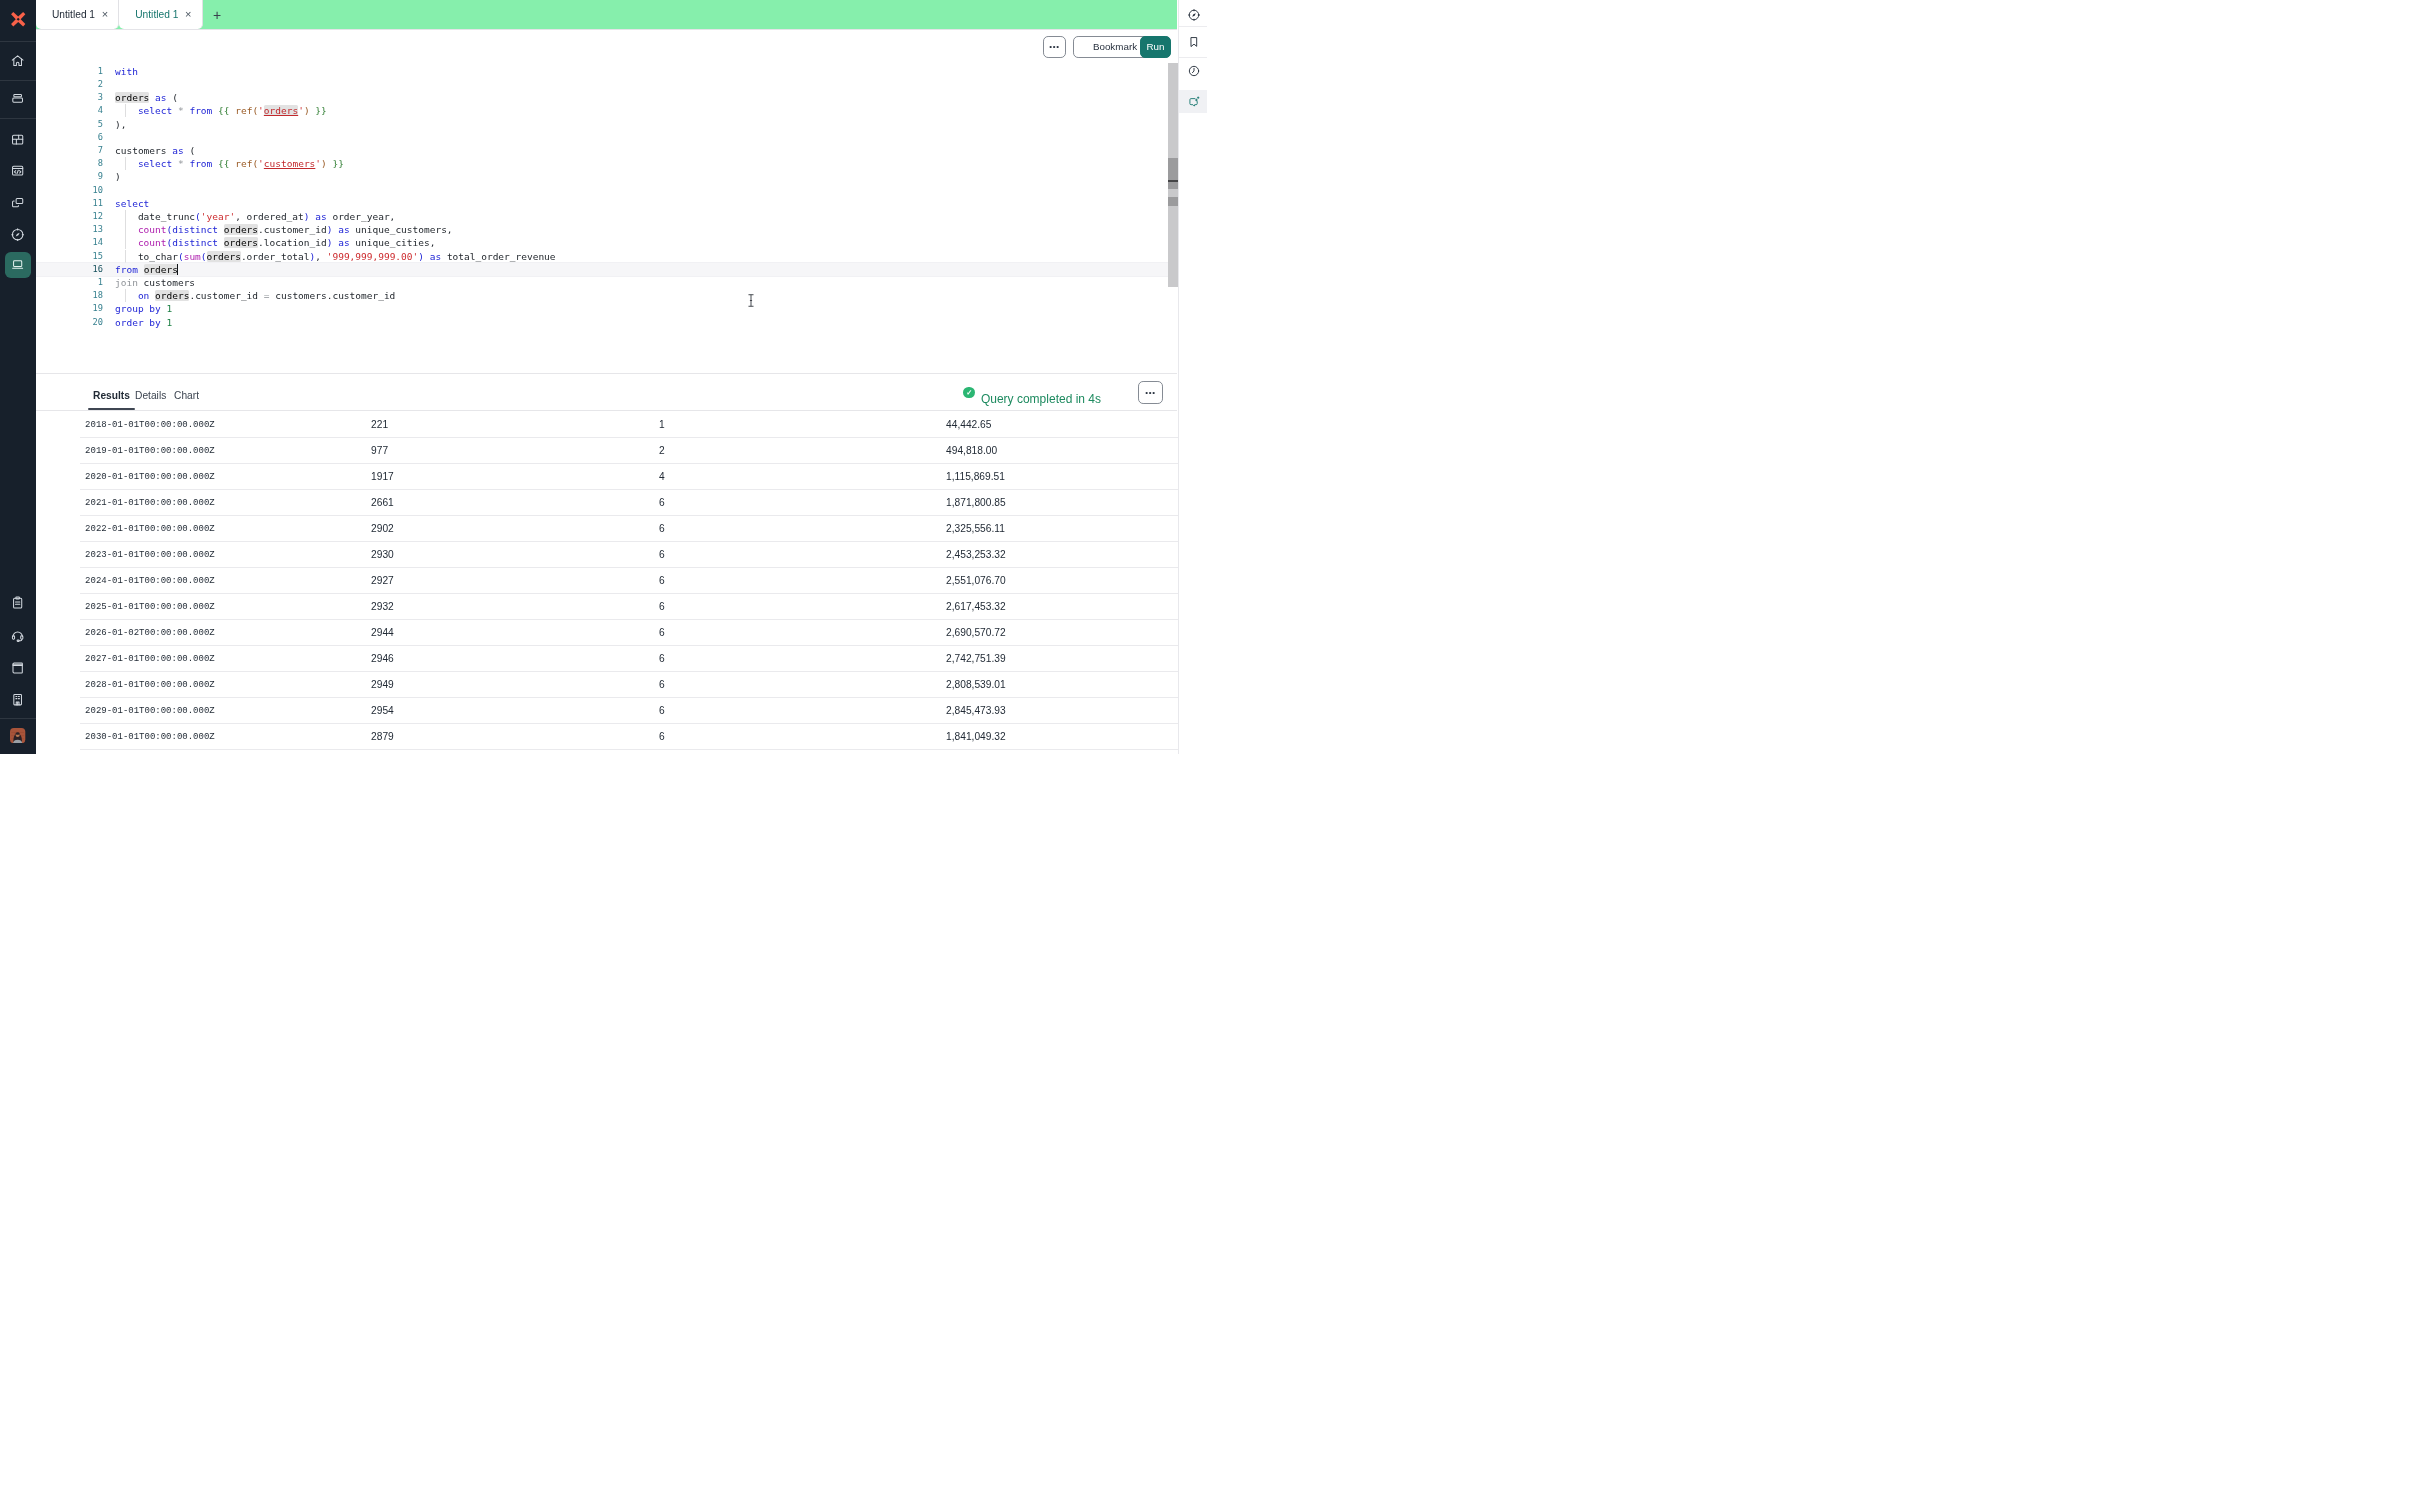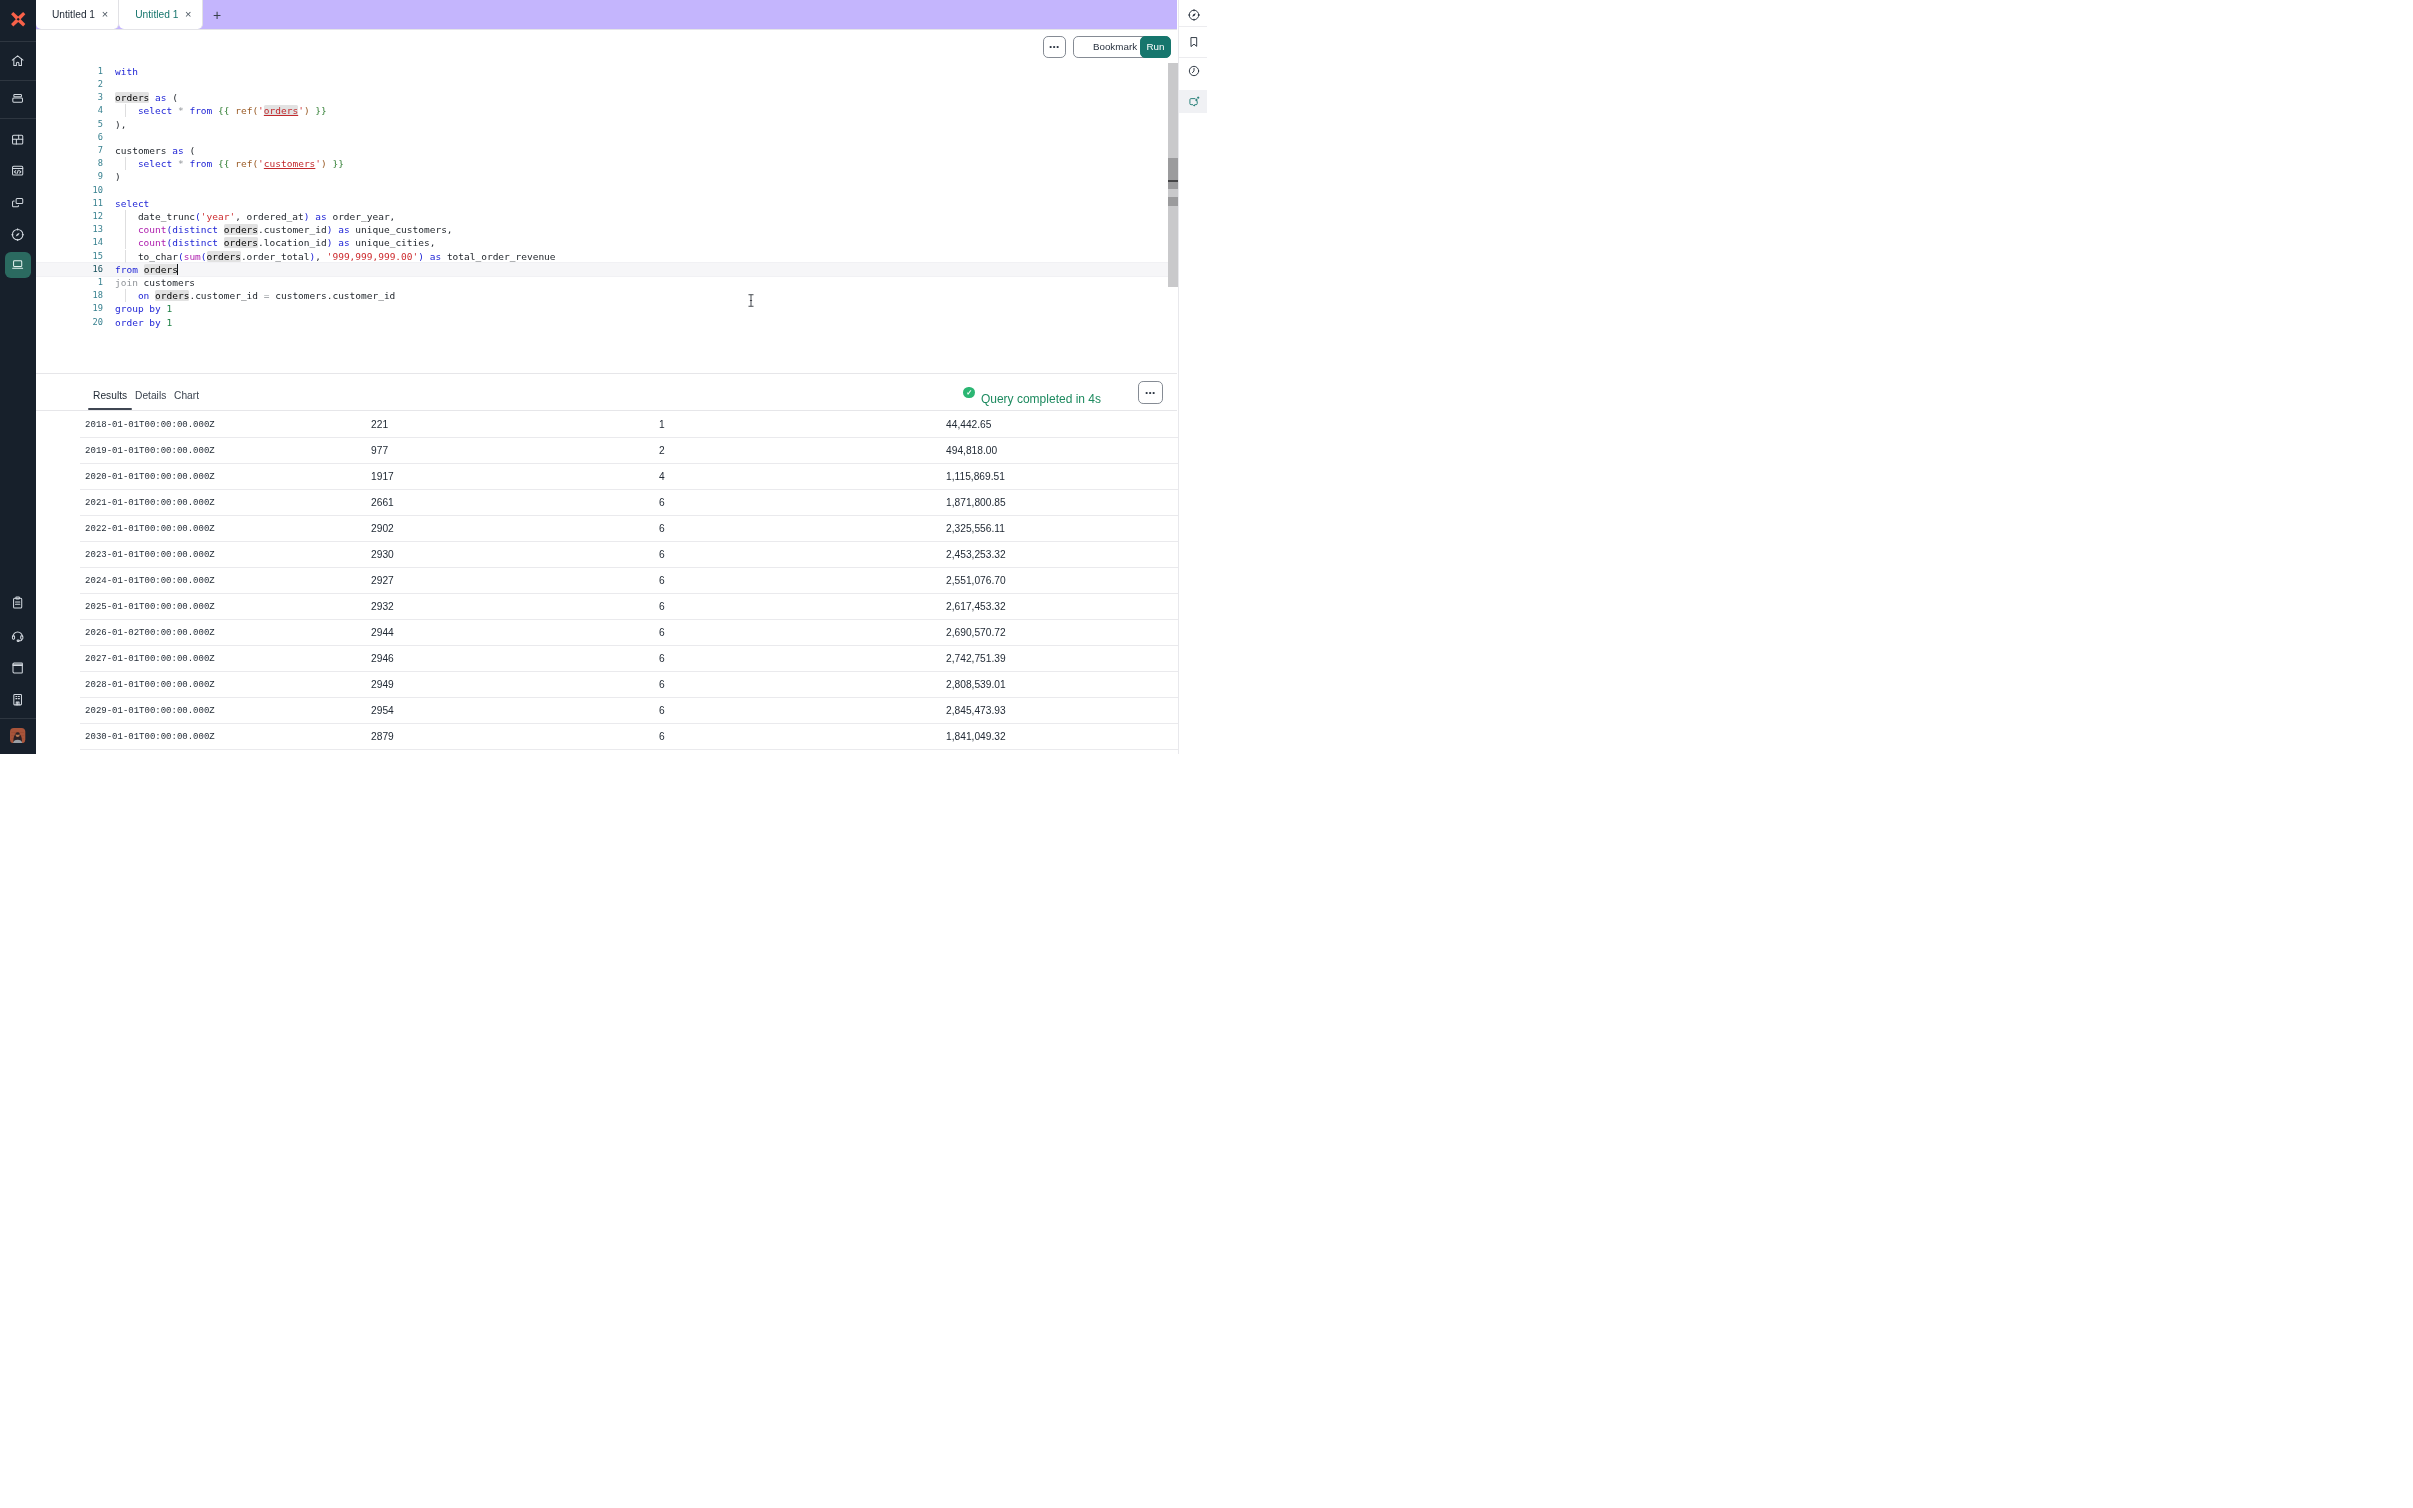--- a/index.html
+++ b/index.html
@@ -19,21 +19,21 @@
   
   #right-sidebar{right:0;top:0;width:29px;height:754px;background:#ffffff;border-left:0.7px solid #e8e8ec;box-sizing:border-box;}
   .rsb-sep{position:absolute;left:0;width:29px;height:0.7px;background:#ececef;}
   .rsb-item{position:absolute;left:0;width:29px;height:22px;display:flex;align-items:center;justify-content:center;
             color:#252e3a;cursor:pointer;}
   .rsb-item svg{width:14px;height:14px;}
   .rsb-item.active{background:#f0f1f4;height:23px;color:#1e7b73;}
   
   #main{position:absolute;left:36px;top:0;width:1141px;height:754px;background:#fff;}
   
-  #tabbar{position:absolute;left:0;top:0;width:1141px;height:30px;background:#c4b5fd;
+  #tabbar{position:absolute;left:0;top:0;width:1141px;height:30px;background:#86efac;
           border-bottom:0.7px solid #e4e4e8;display:flex;align-items:stretch;box-sizing:border-box;}
   .etab{display:flex;align-items:center;padding:0 10.2px 0 16px;border-right:0.7px solid #e1e1e5;
         border-bottom-left-radius:5.1px;border-bottom-right-radius:5.1px;cursor:pointer;background:#fff;}
   .etab .lbl{font-size:10.2px;color:#232c38;}
   .etab.active .lbl{color:#17766e;}
   .etab .x{margin-left:6.6px;color:#4a5560;font-size:11px;line-height:1;cursor:pointer;}
   #newtab{display:flex;align-items:center;justify-content:center;width:29px;color:#39414d;
           font-size:14px;cursor:pointer;background:transparent;border:none;}
   
   #toolbar{position:absolute;left:0;top:30px;width:1141px;height:34px;background:#fff;
@@ -61,21 +61,21 @@
   #caret{position:absolute;width:1.2px;height:11px;background:#101418;}
   
   #scrolltrack{position:absolute;left:1132px;top:0;width:9.5px;height:224px;background:#c9c9cb;cursor:pointer;}
   .thumb{position:absolute;left:0;width:9.5px;background:#9b9b9d;}
   #thumb-mark{position:absolute;left:0;width:9.5px;height:2.2px;background:#454547;}
   
   #results{position:absolute;left:0;top:373px;width:1141px;height:381px;background:#fff;border-top:0.7px solid #e6e6e9;box-sizing:border-box;}
   #rtabs{position:absolute;left:0;top:0;width:1141px;height:37px;border-bottom:0.7px solid #e6e6e9;box-sizing:border-box;}
   .rtab{position:absolute;bottom:0;height:37px;display:flex;align-items:flex-end;padding:0 5.1px 8.7px 5.1px;
         font-size:10.2px;color:#3c4450;cursor:pointer;}
-  .rtab.active{font-weight:normal;color:#222b36;}
+  .rtab.active{font-weight:bold;color:#222b36;}
   .rtab.active::after{content:"";position:absolute;left:0;right:0;bottom:0;height:2.2px;background:#3f4652;border-radius:1.5px;}
   #status{position:absolute;right:76px;top:0;height:37px;display:flex;align-items:center;gap:5.8px;}
   #status-dot{width:11.7px;height:11.7px;border-radius:50%;background:#2bb673;color:#fff;font-size:7.3px;
               display:flex;align-items:center;justify-content:center;font-weight:bold;}
   #status-text{font-size:12px;color:#1d8a5f;margin-top:12px;}
   #btn-rmore{position:absolute;right:14px;top:7.3px;width:25px;height:22.6px;border-radius:5.1px;border:0.7px solid #858b94;
              background:#fff;color:#2a3340;font-size:8px;letter-spacing:0.7px;display:flex;align-items:center;justify-content:center;cursor:pointer;}
   
   #grid{position:absolute;left:44px;top:38px;width:1130px;height:343px;overflow:hidden;}
   .trow,#ghead{display:grid;grid-template-columns:286px 288px 287px 1fr;padding-left:5.1px;box-sizing:border-box;align-items:center;}

